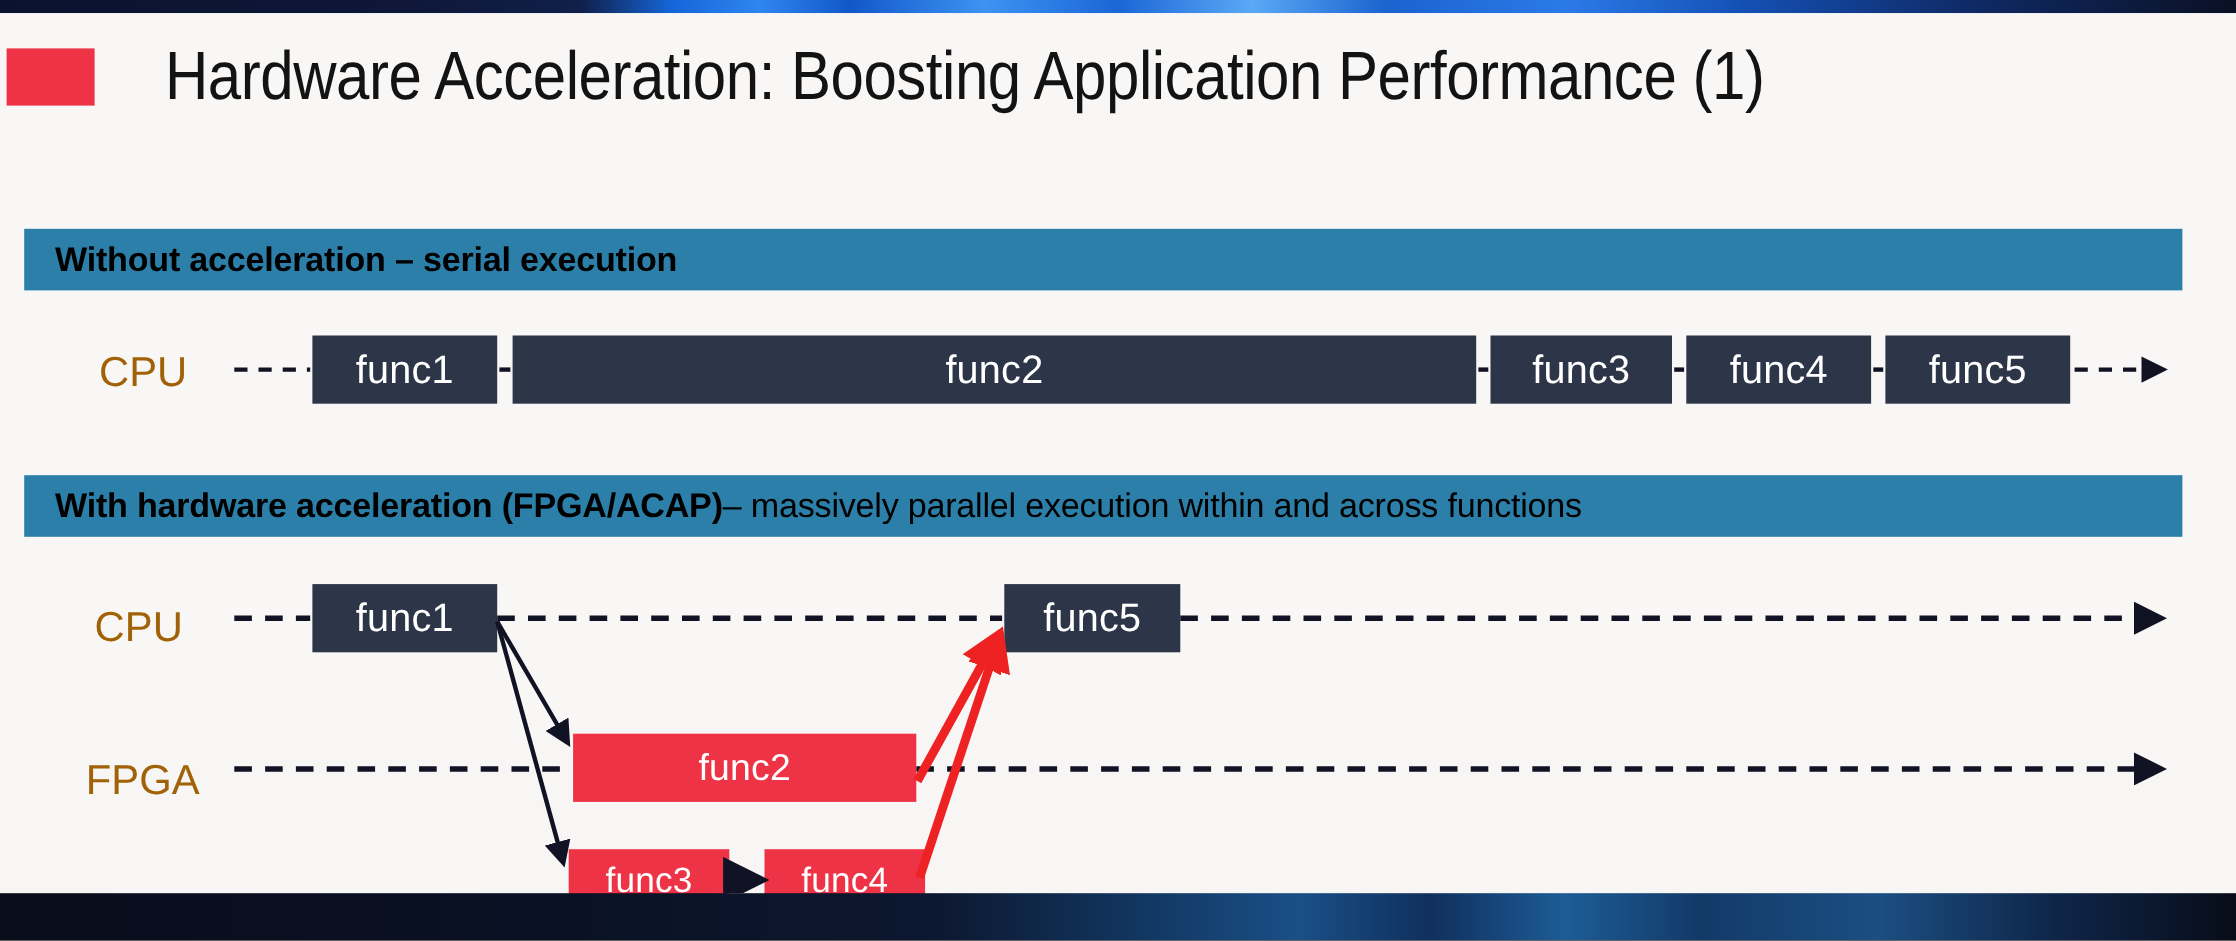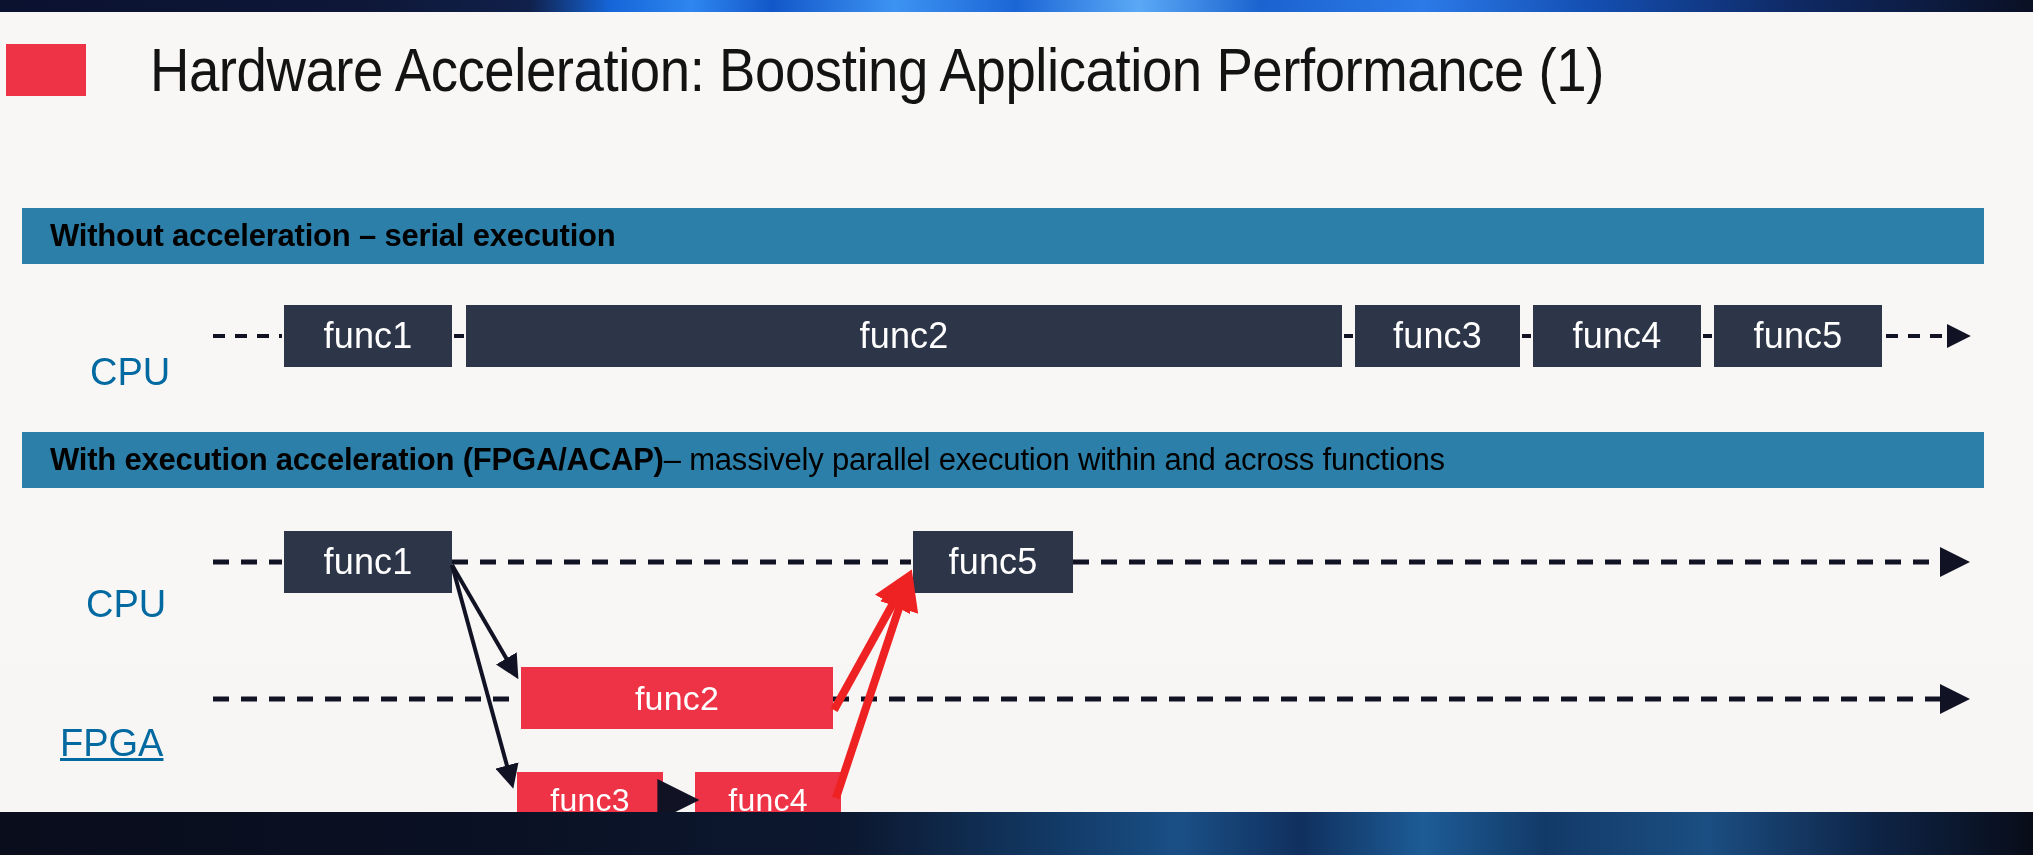--- a/index.html
+++ b/index.html
@@ -85,29 +85,28 @@
   }
   .banner .b-strong { font-weight: 700; }
   .banner .b-normal { font-weight: 400; text-align: right; }
   #banner-serial { top: 196px; }
   #banner-parallel { top: 420px; }
 
   
   .row-label {
     position: absolute;
     font-size: 38px;
-    color: #0369a1;
+    color: #a16207;
     letter-spacing: 0px;
     font-weight: 400;
     white-space: nowrap;
-    margin-top: 33px;
   }
   #label-cpu-serial   { left: 90px;  top: 306px; }
   #label-cpu-parallel { left: 86px;  top: 538px; }
-  #label-fpga         { left: 60px;  top: 677px; text-decoration: underline; }
+  #label-fpga         { left: 78px;  top: 677px; }
 
   
   .fblock {
     position: absolute;
     box-sizing: border-box;
     display: flex;
     align-items: center;
     justify-content: center;
     color: #ffffff;
     font-size: 36px;
@@ -159,21 +158,21 @@
 
     <div class="row-label" id="label-cpu-serial">CPU</div>
 
     <div class="fblock dark" id="sb-func1">func1</div>
     <div class="fblock dark" id="sb-func2">func2</div>
     <div class="fblock dark" id="sb-func3">func3</div>
     <div class="fblock dark" id="sb-func4">func4</div>
     <div class="fblock dark" id="sb-func5">func5</div>
 
     <div class="banner" id="banner-parallel">
-      <span class="b-strong">With execution acceleration (FPGA/ACAP)</span>
+      <span class="b-strong">With hardware acceleration (FPGA/ACAP)</span>
         <span class="b-normal"> – massively parallel execution within and across functions</span>
     </div>
 
     <div class="row-label" id="label-cpu-parallel">CPU</div>
     <div class="row-label" id="label-fpga">FPGA</div>
 
     <div class="fblock dark" id="pb-func1">func1</div>
     <div class="fblock dark" id="pb-func5">func5</div>
 
     <div class="fblock red" id="pb-func2">func2</div>

